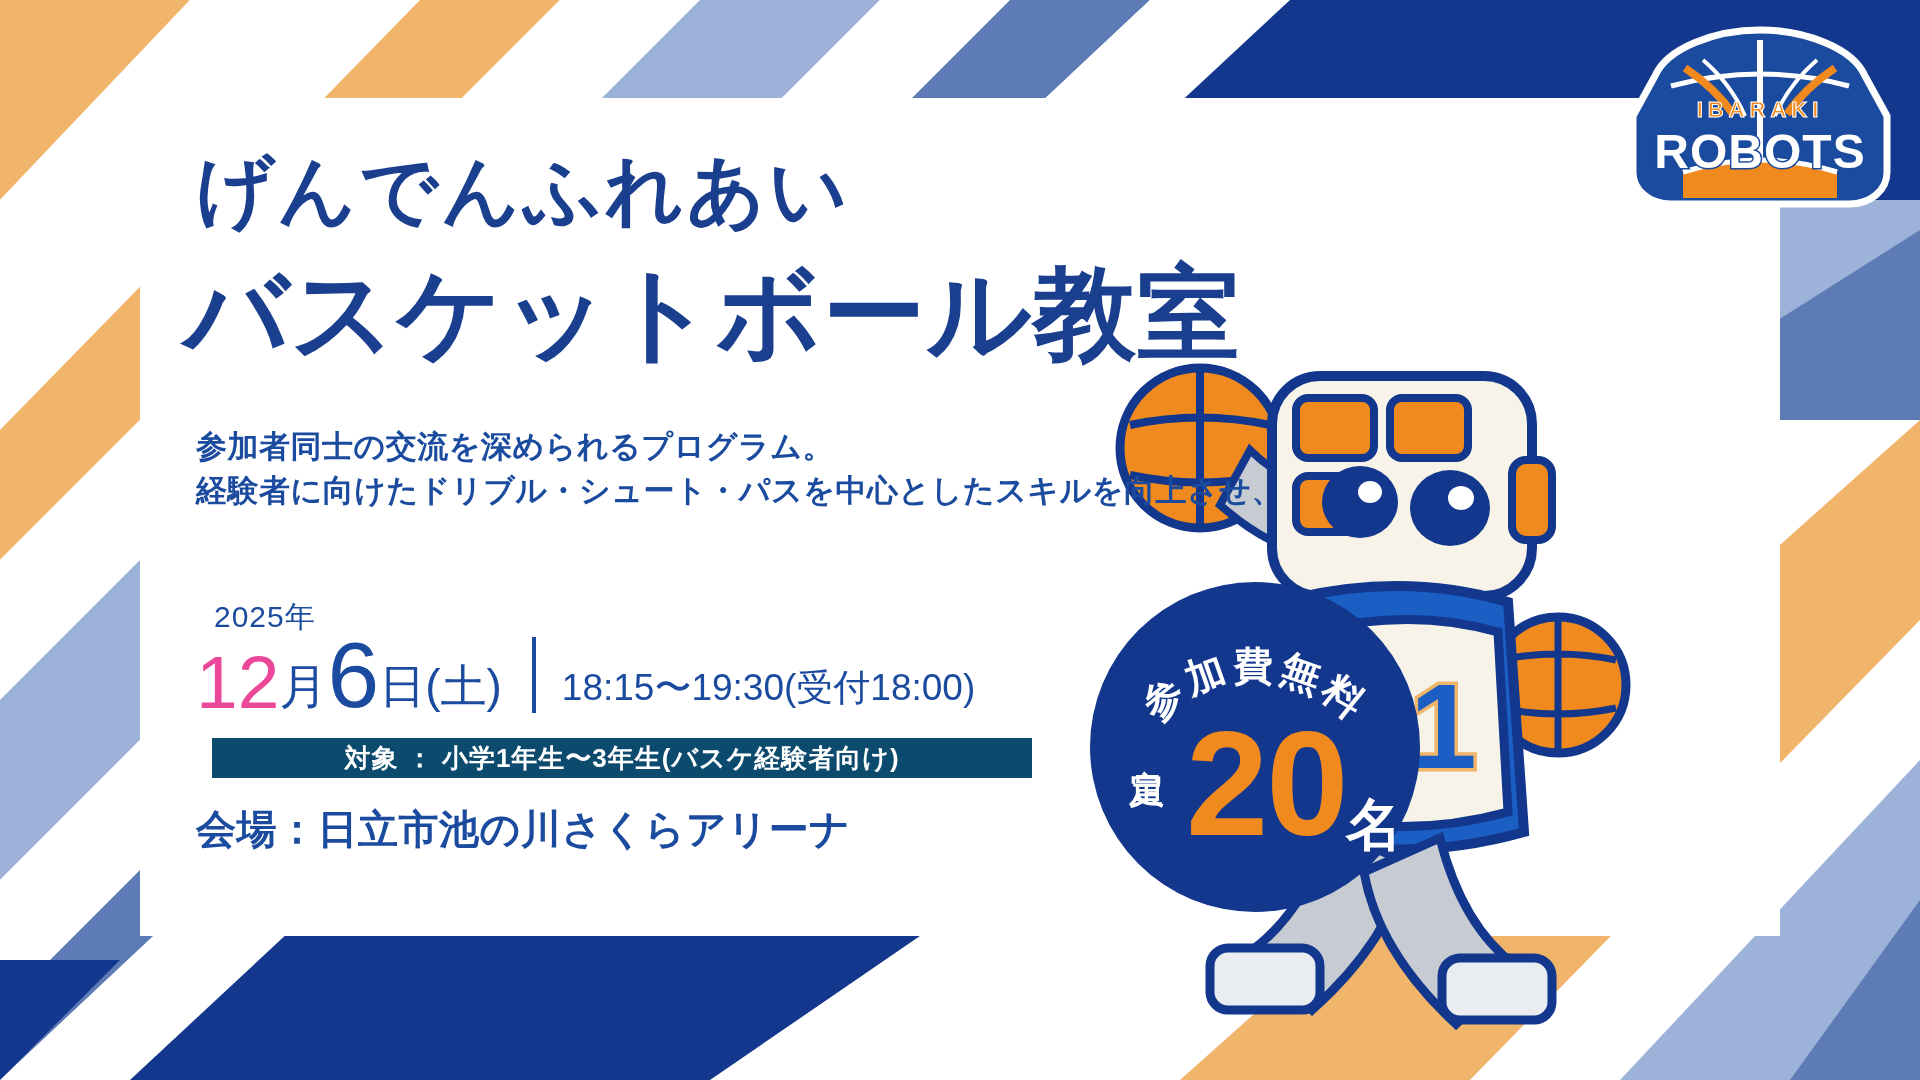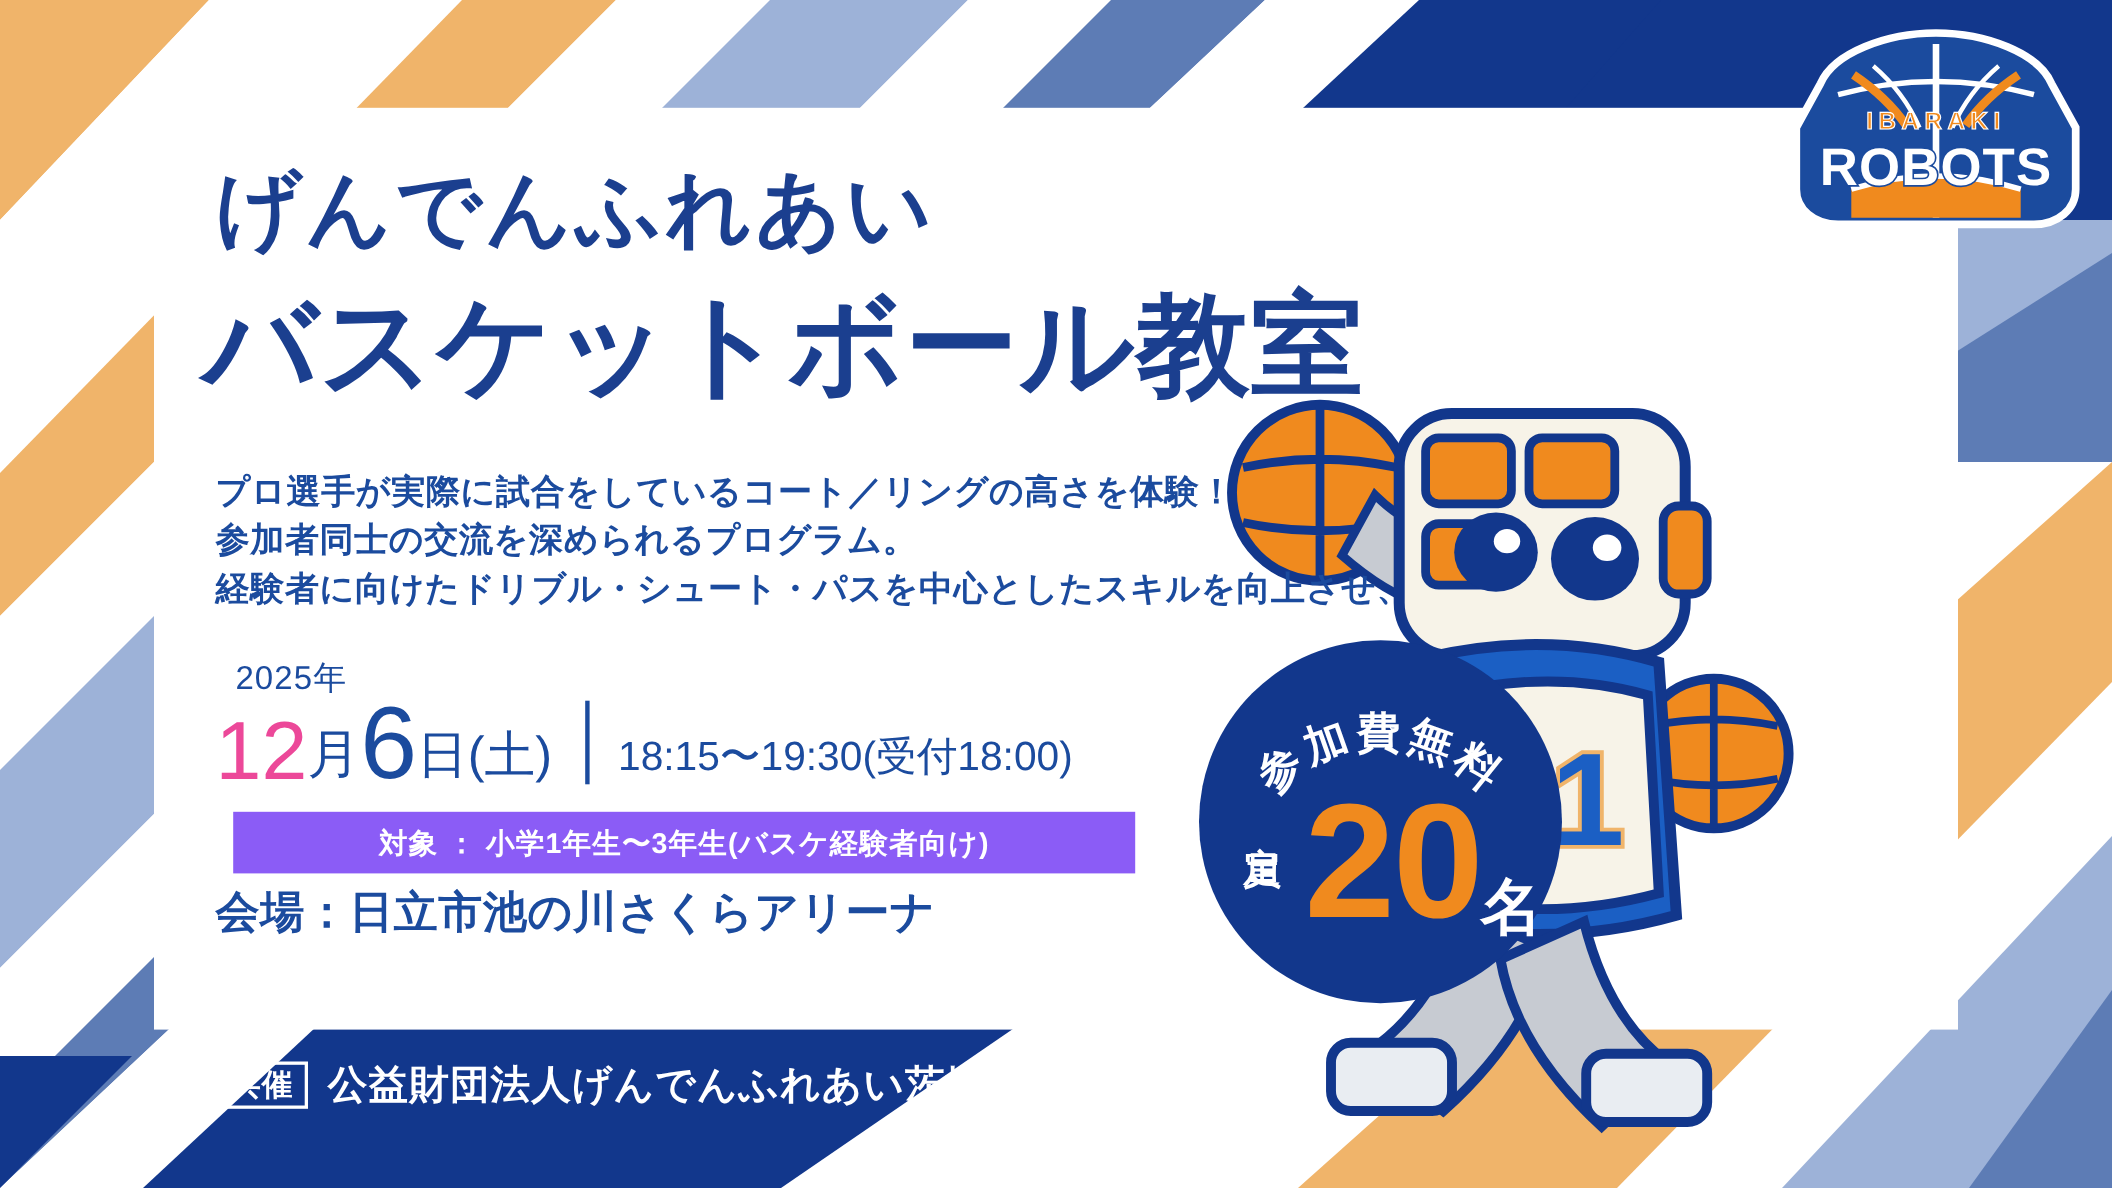--- a/index.html
+++ b/index.html
@@ -59,22 +59,22 @@
   .d-sub   { font-size:46px; font-weight:400; color:#1b4b9e; line-height:1.15; padding-bottom:4px; }
   .divider {
     width:4px; height:76px; background:#1b4b9e;
     margin:0 26px 4px 30px;
   }
   .time { font-size:37px; font-weight:400; color:#1b4b9e; line-height:1.1; padding-bottom:8px; white-space:nowrap; }
 
   
   .target-bar {
     position:absolute; left:212px; top:738px;
-    width:820px; height:56px;
-    background:#8b5cf6;
+    width:820px; height:40px;
+    background:#0c4a6e;
     display:flex; align-items:center; justify-content:center;
   }
   .target-bar span {
     color:#ffffff; font-size:26px; font-weight:700; letter-spacing:1px;
     white-space:nowrap;
   }
 
   
   .venue {
     position:absolute; left:196px; top:802px;
@@ -164,21 +164,20 @@
 </svg>
 
 <div class="panel"></div>
 
 <div class="content">
 
   <div class="title-1">げんでんふれあい</div>
   <div class="title-2">バスケットボール教室</div>
 
   <div class="desc">
-    <div class="desc-line">プロ選手が実際に試合をしているコート／リングの高さを体験！</div>
     <div class="desc-line">参加者同士の交流を深められるプログラム。</div>
     <div class="desc-line">経験者に向けたドリブル・シュート・パスを中心としたスキルを向上させ、</div>
   </div>
 
   <div class="date-block">
     <div class="year">2025年</div>
     <div class="date-row">
       <span class="d-big">12</span>
       <span class="d-mid">月</span>
       <span class="d-huge">6</span>
@@ -188,24 +187,20 @@
       <span class="time">18:15〜19:30(受付18:00)</span>
     </div>
   </div>
 
   <div class="target-bar">
     <span>対象 ： 小学1年生〜3年生(バスケ経験者向け)</span>
   </div>
 
   <div class="venue">会場：日立市池の川さくらアリーナ</div>
 
-  <div class="footer-row">
-    <span class="kyousai-box">共催</span>
-    <span class="org-name">公益財団法人げんでんふれあい茨城財団</span>
-  </div>
 </div>
 
 <div class="badge">
   <svg class="badge-arc" width="330" height="330" viewBox="0 0 330 330">
     <defs>
       <path id="arcpath" d="M 38 200 A 130 130 0 0 1 292 200" fill="none"></path>
     </defs>
     <text>
       <textPath href="#arcpath" startOffset="50%" text-anchor="middle">参加費無料</textPath>
     </text>

